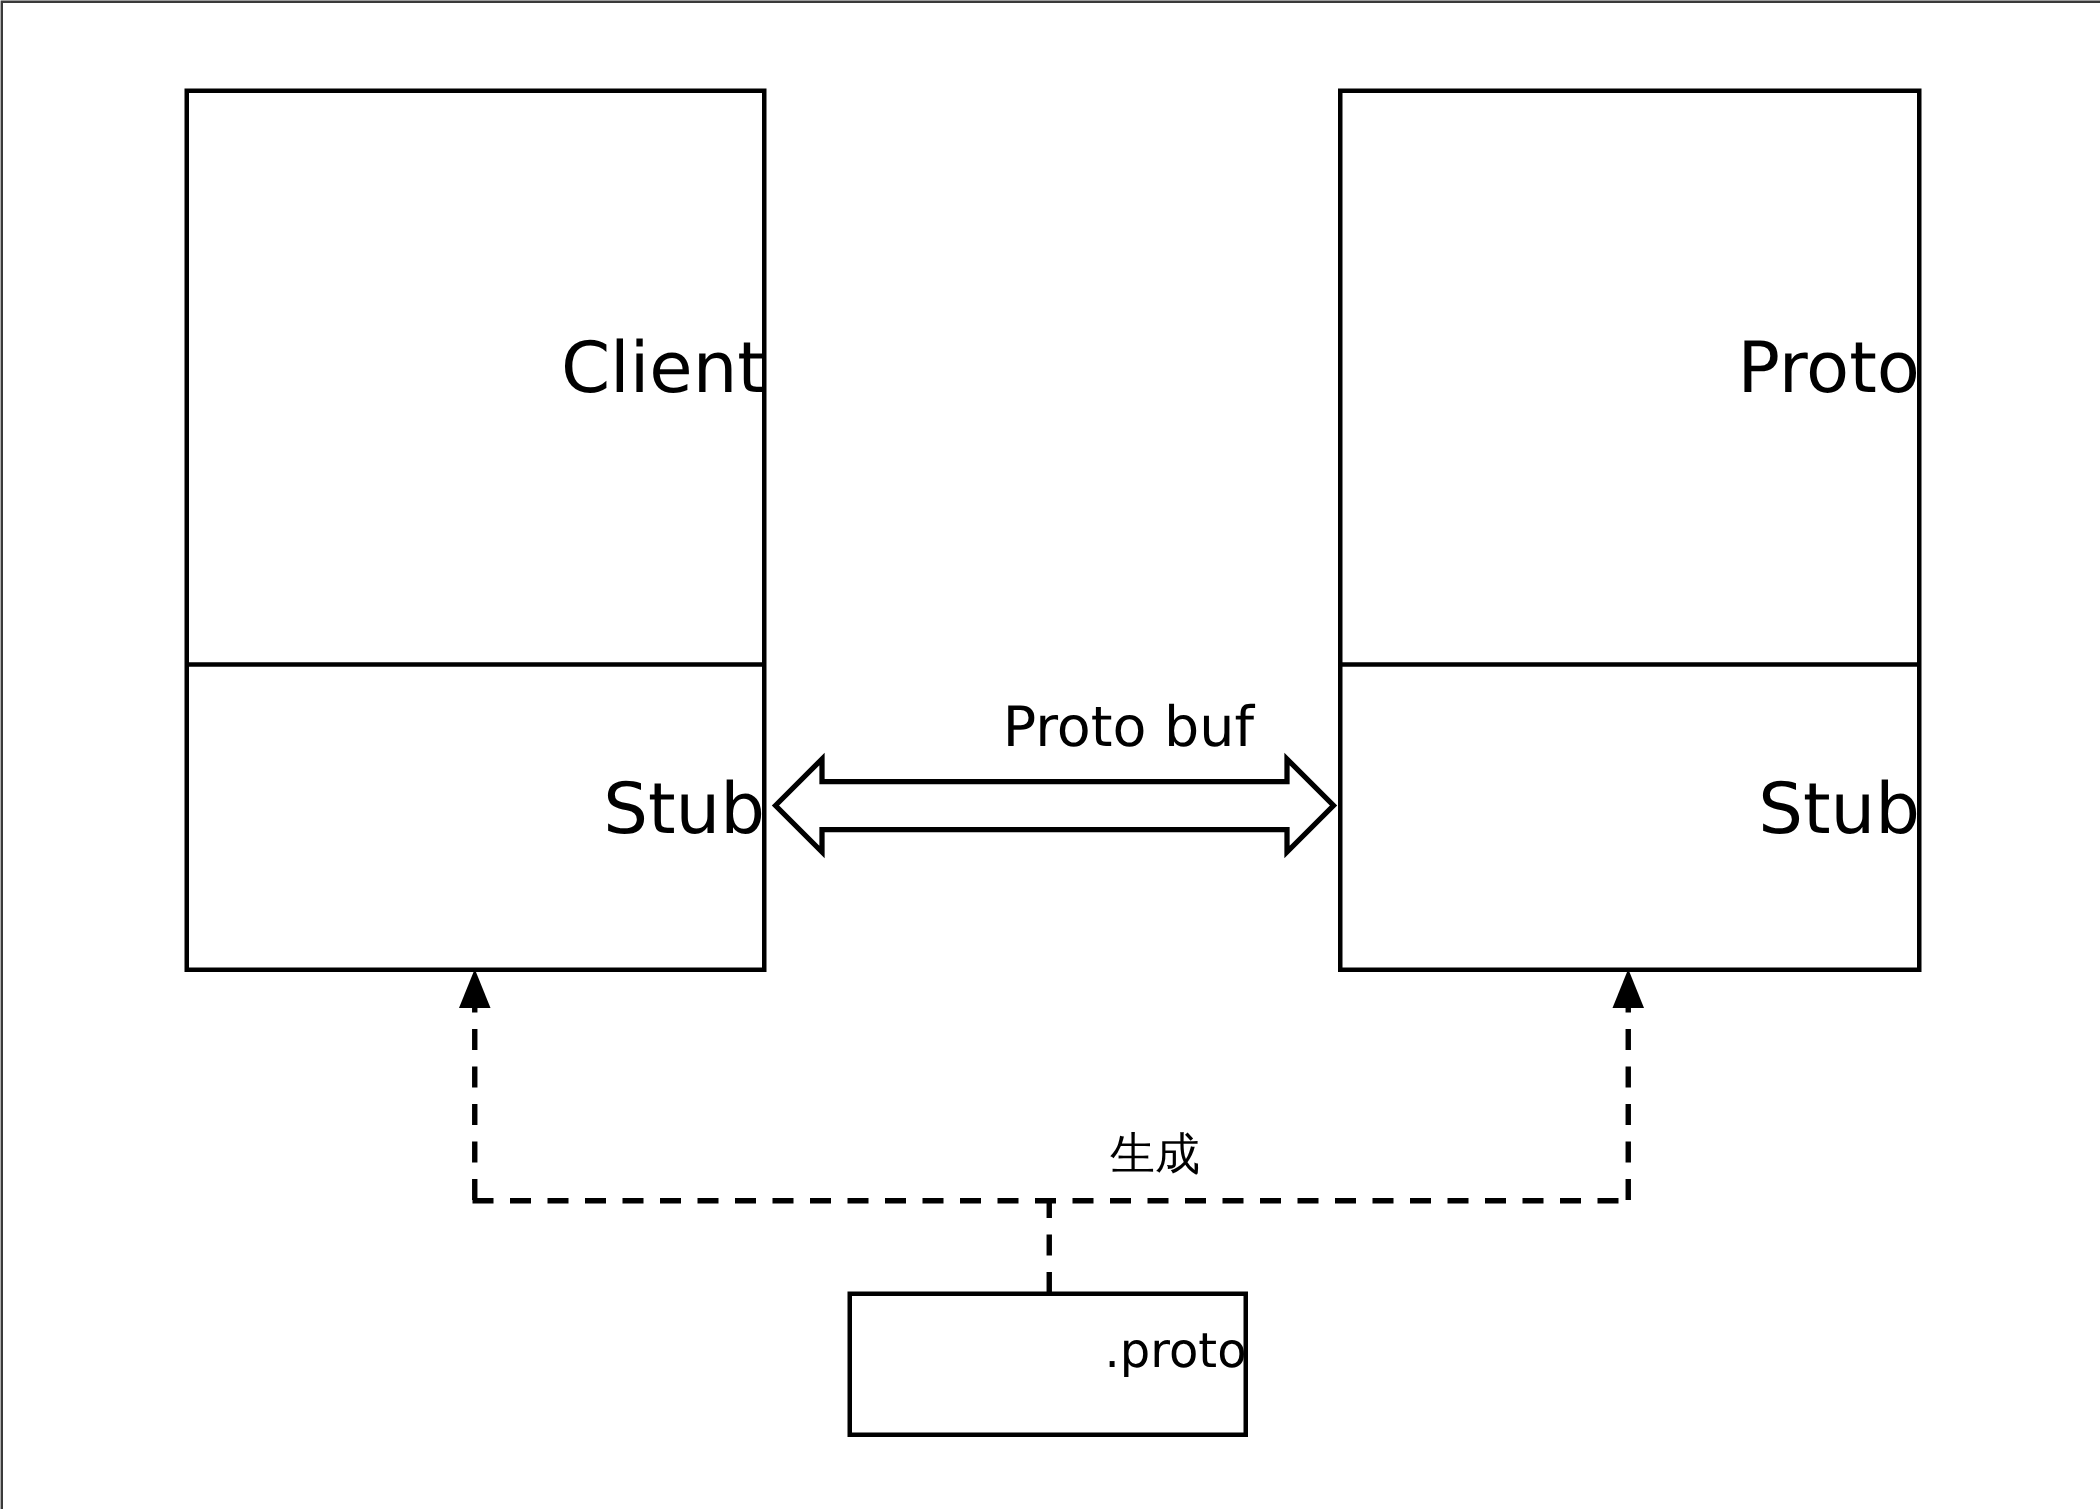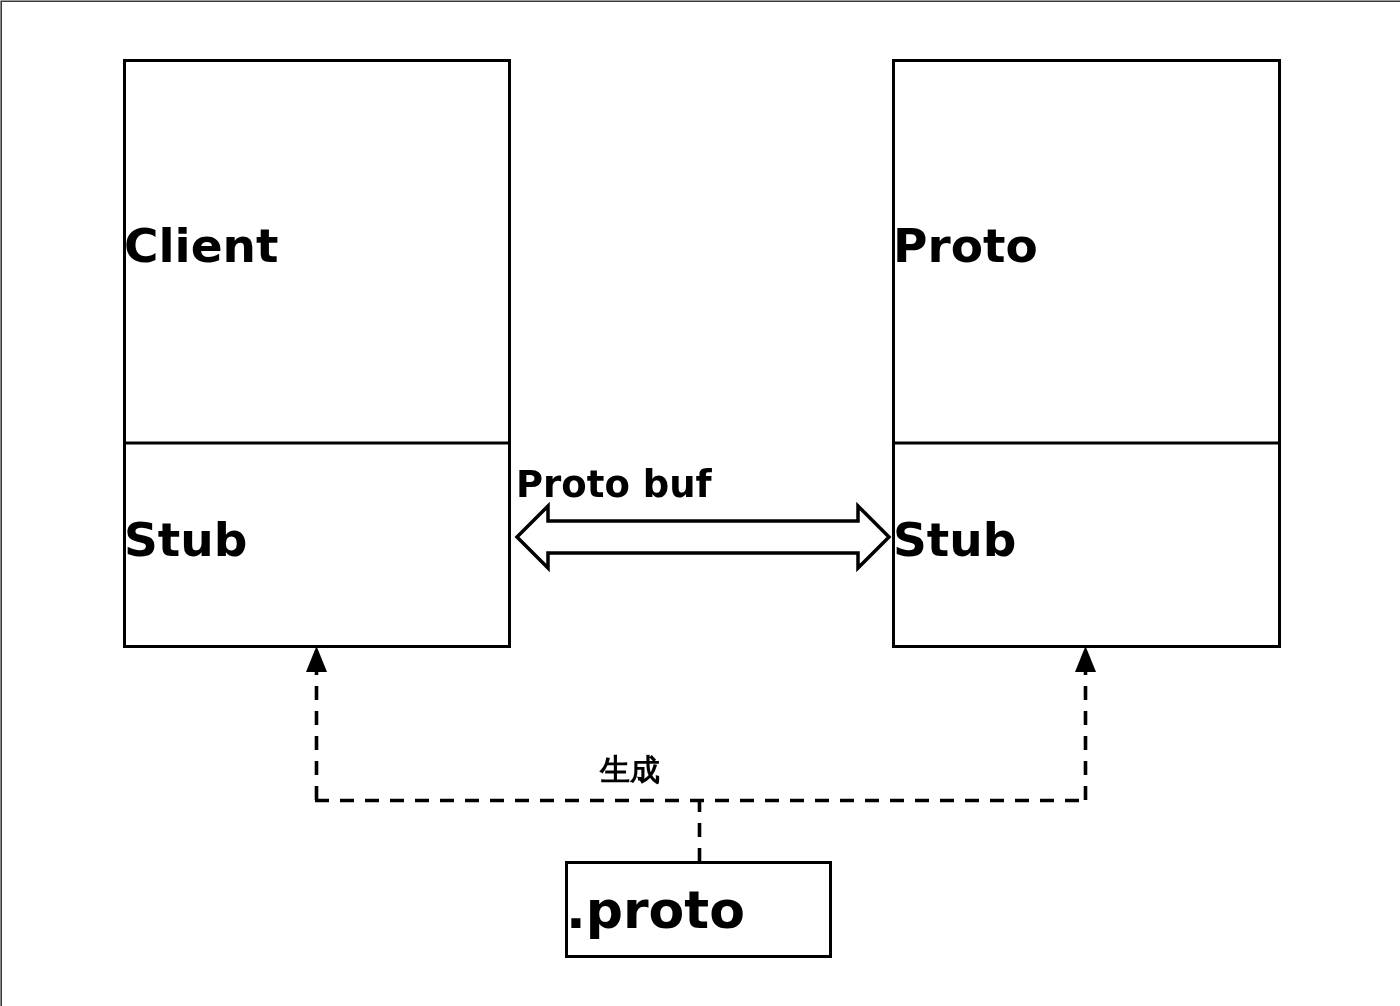--- a/index.html
+++ b/index.html
@@ -46,31 +46,31 @@
   .dash-solid-head {
     fill: #000000;
   }
   .page-edge {
     stroke: #3a3a3a;
     stroke-width: 1.6;
     fill: none;
   }
   .node-label {
     position: absolute;
-    text-align: left;
+    text-align: right;
     color: #000000;
     white-space: nowrap;
-    font-weight: 700;
+    font-weight: 400;
     line-height: 1;
   }
   .lbl-client   { left: 124px; top: 222px; width: 386px; font-size: 47px; }
   .lbl-server   { left: 893px; top: 222px; width: 387px; font-size: 47px; }
   .lbl-stub-l   { left: 124px; top: 516px; width: 386px; font-size: 47px; }
   .lbl-stub-r   { left: 893px; top: 516px; width: 387px; font-size: 47px; }
-  .lbl-proto    { left: 566px; top: 884px; width: 265px; font-size: 52px; }
+  .lbl-proto    { left: 566px; top: 884px; width: 265px; font-size: 32px; }
   .lbl-protobuf { left: 516px; top: 466px; width: 320px; font-size: 37px; }
   .lbl-http2    { left: 541px; top: 570px; width: 320px; font-size: 31px; }
   .lbl-generate { left: 600px; top: 755px; width: 200px; font-size: 30px; }
 </style>
 </head>
 <body>
 
 <div id="canvas">
 
   <svg id="diagram-svg" viewBox="0 0 1400 1006" xmlns="http://www.w3.org/2000/svg">

